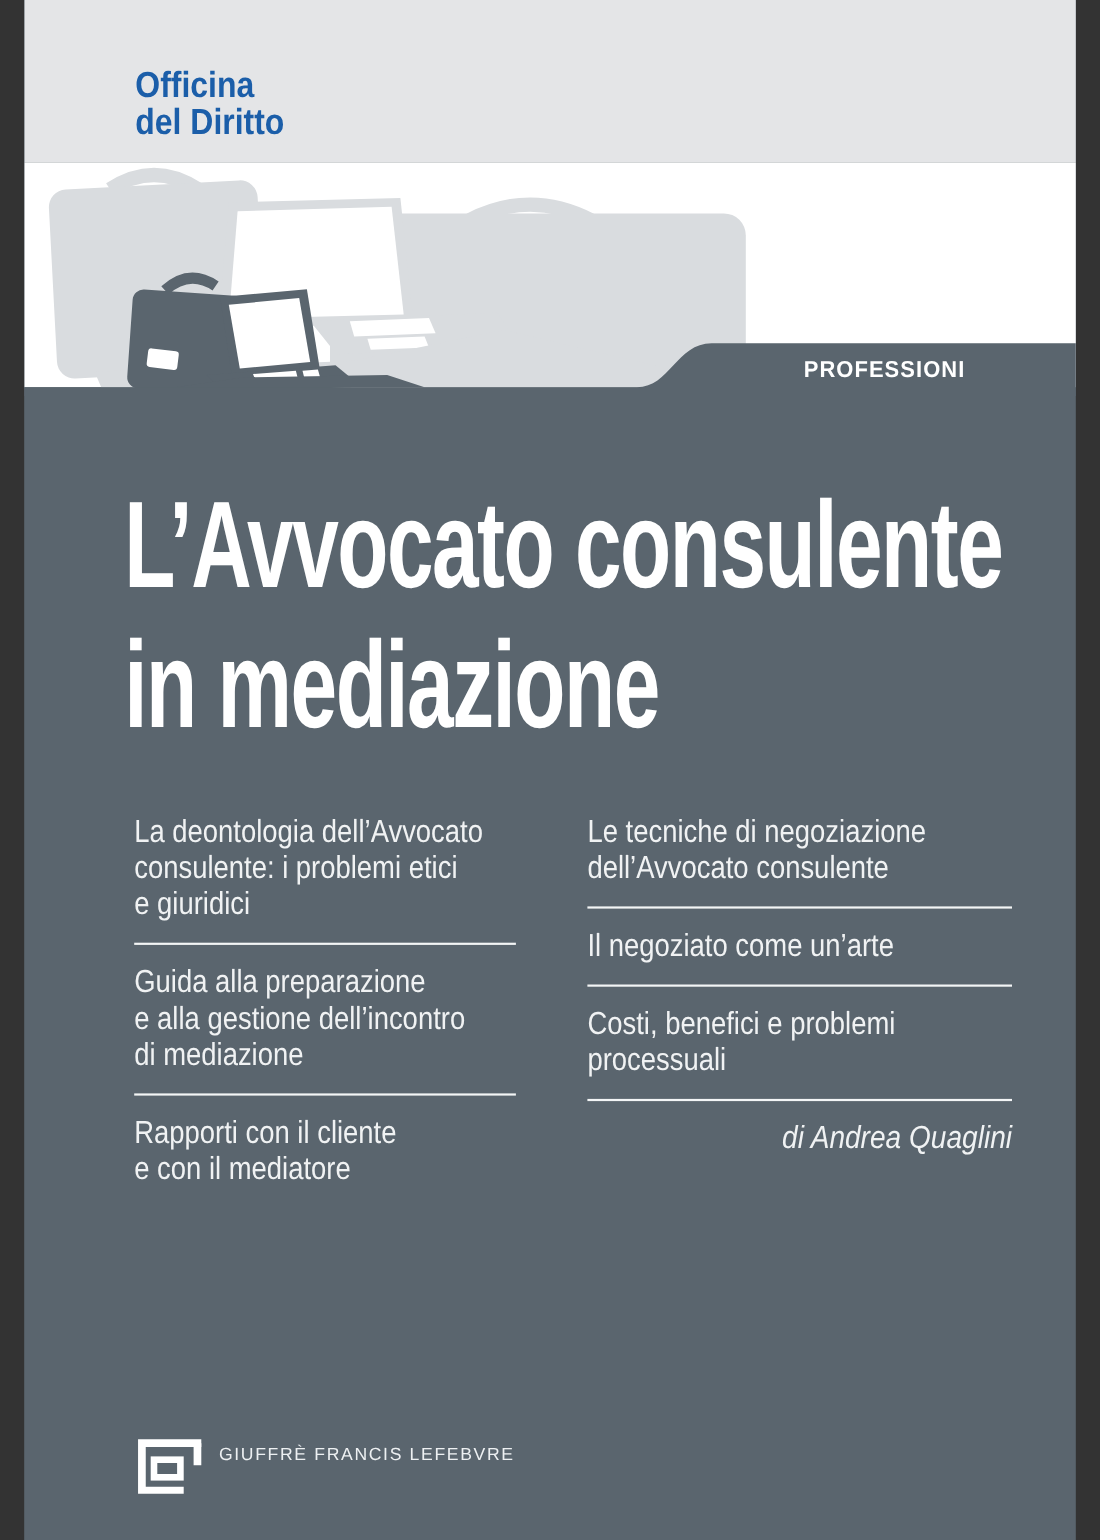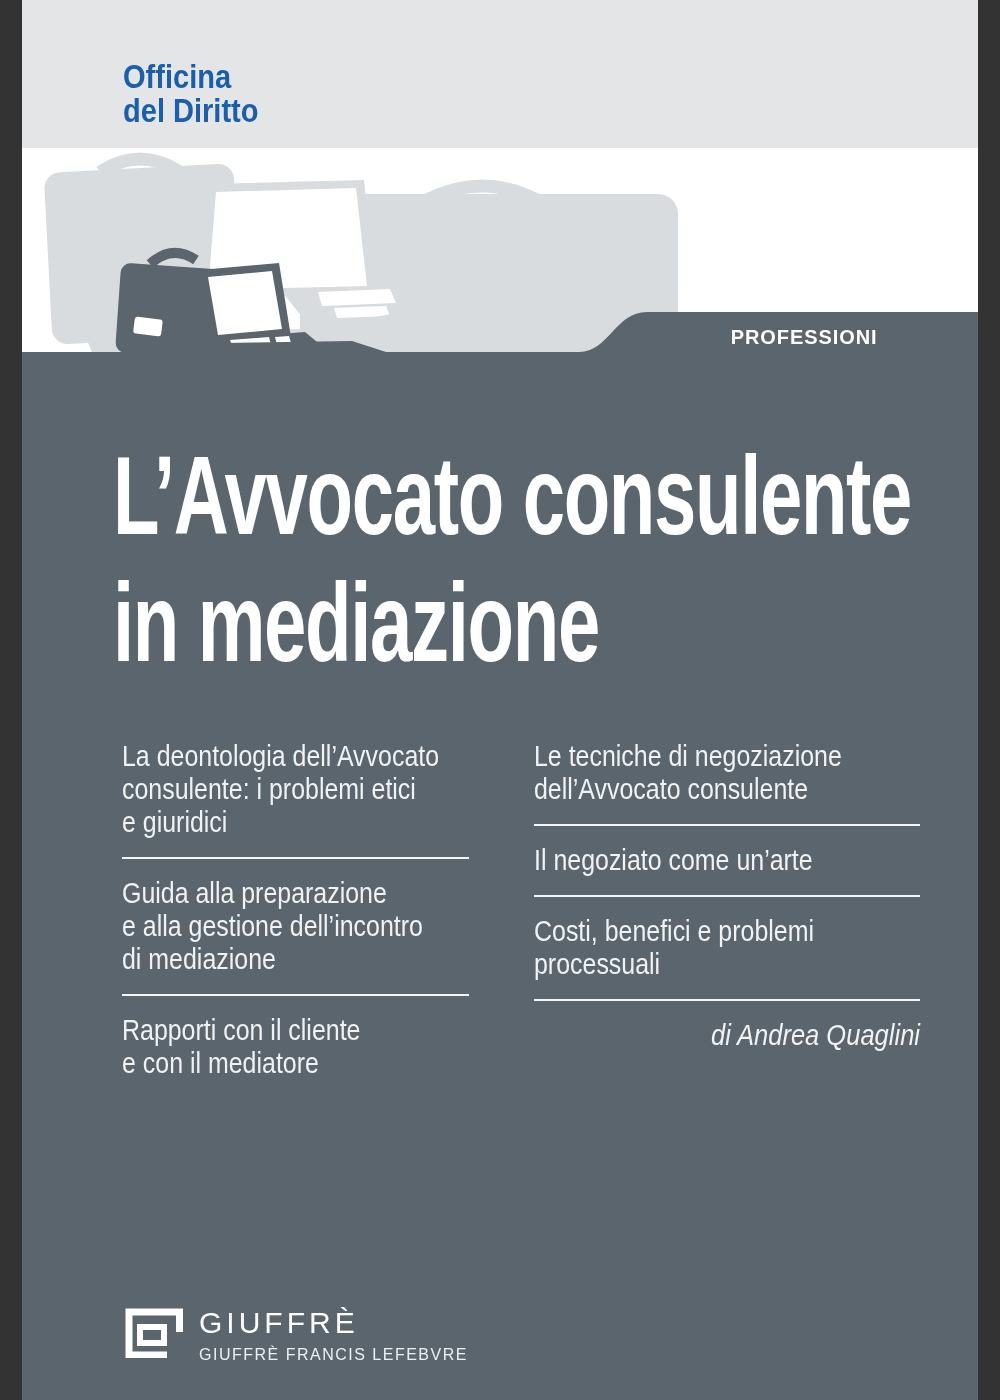--- a/index.html
+++ b/index.html
@@ -134,18 +134,17 @@
     <p class="author">di Andrea Quaglini</p>
   </div>
 
   <div class="publisher">
     <svg class="pub-mark" width="64" height="52" viewBox="0 0 64 52">
       <path d="M61,6 L7,6 L7,49 L45,49" fill="none" stroke="#ffffff" stroke-width="7"></path>
       <path d="M57.5,6 L57.5,26" fill="none" stroke="#ffffff" stroke-width="7"></path>
       <rect x="18" y="21" width="24" height="16" fill="none" stroke="#ffffff" stroke-width="6"></rect>
     </svg>
     <div class="pub-text">
-      <div class="pub-name">GIUFFRÈ</div>
       <div class="pub-tagline">GIUFFRÈ FRANCIS LEFEBVRE</div>
     </div>
   </div>
 
 </div>
 
 </body></html>

